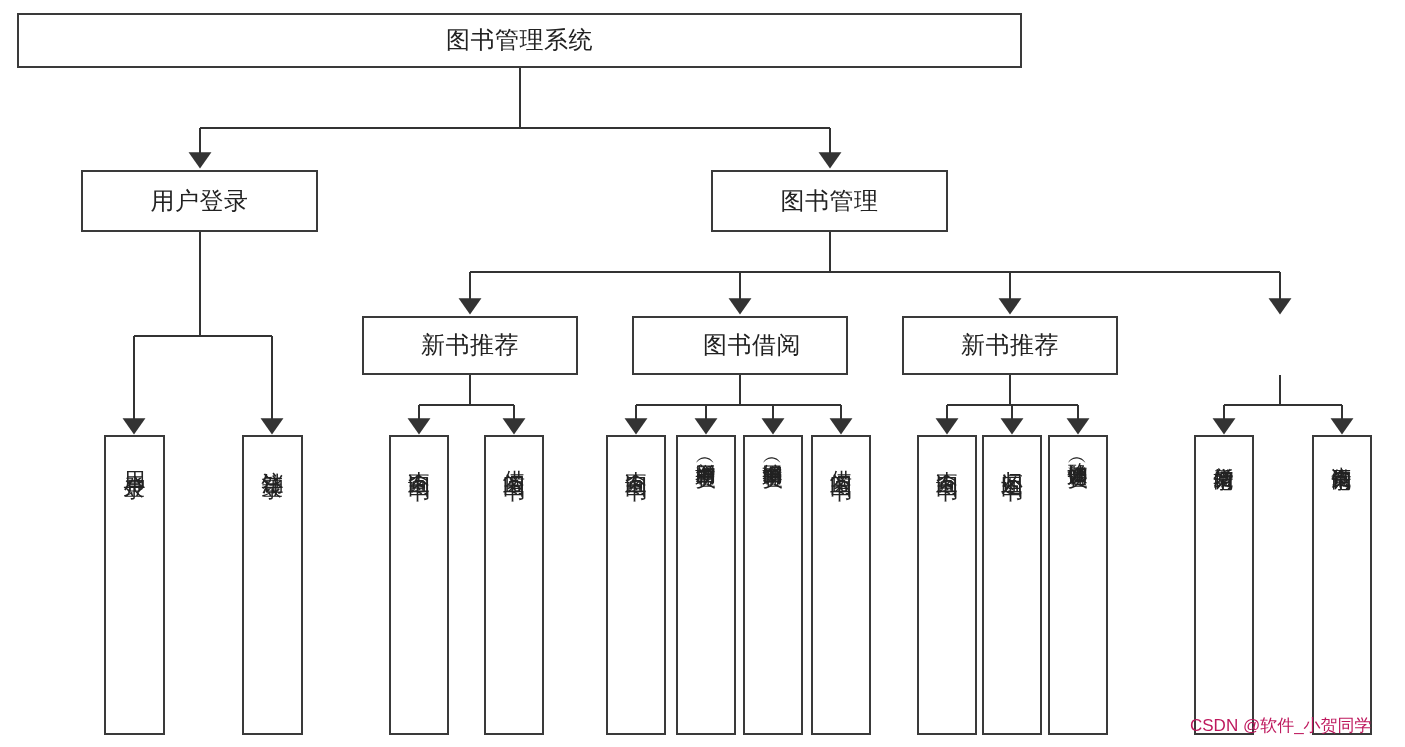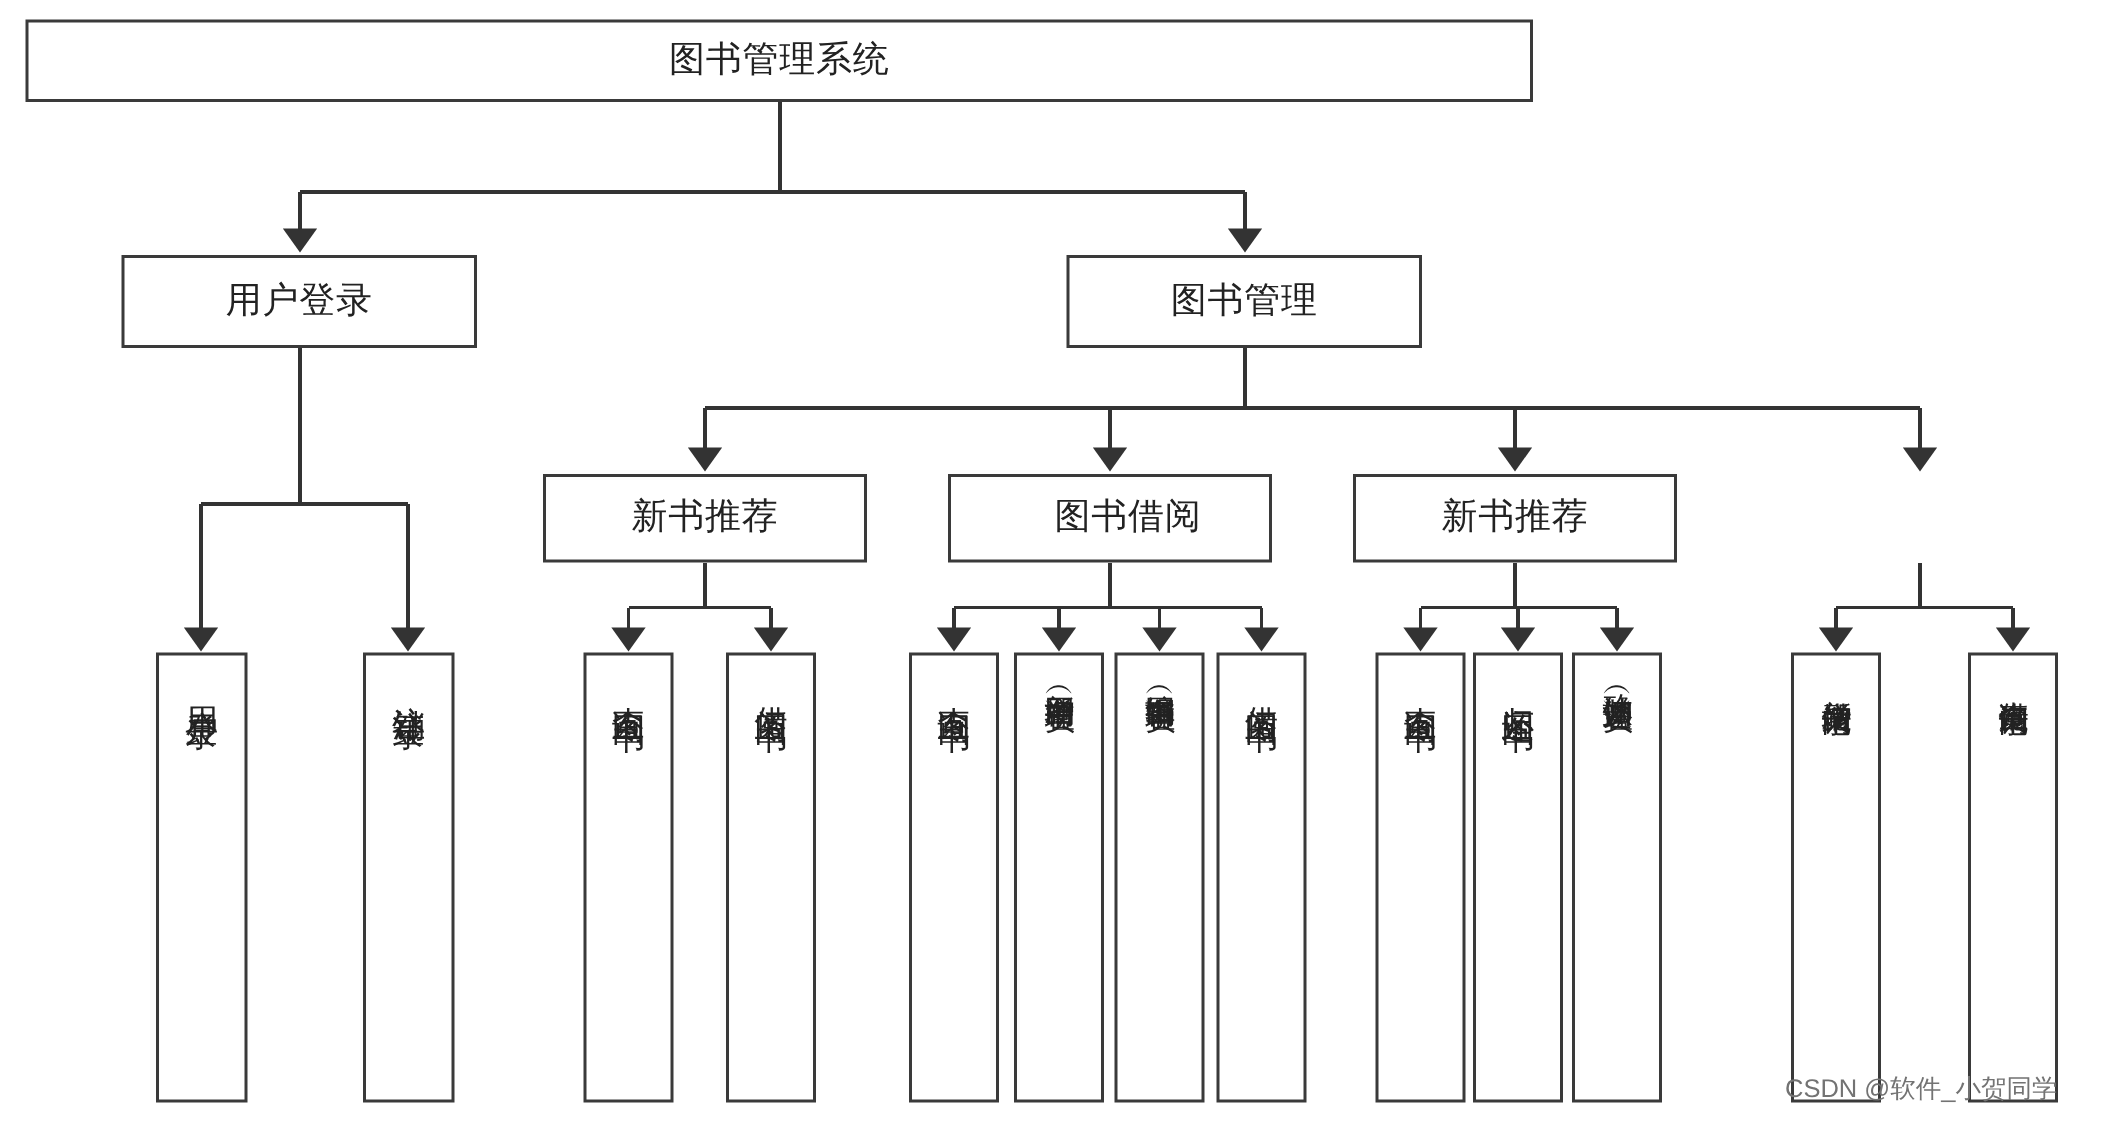--- a/index.html
+++ b/index.html
@@ -61,21 +61,21 @@
   }
   .node.vertical.compact .node-label {
     font-size: 20px;
     letter-spacing: 1px;
   }
   #watermark {
     position: absolute;
     left: 1190px;
     top: 714px;
     font-size: 17px;
-    color: #737373;
+    color: #be185d;
     white-space: nowrap;
     pointer-events: none;
   }
 </style>
 </head>
 <body>
 
 <div id="diagram-root">
 
   <svg class="layer" viewBox="0 0 1405 747">

